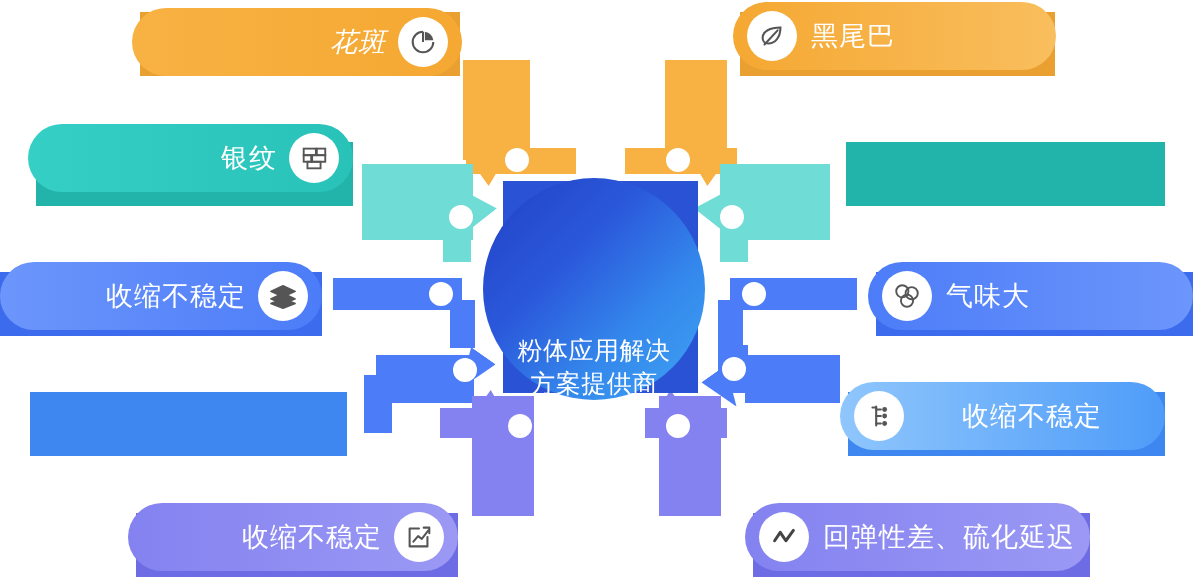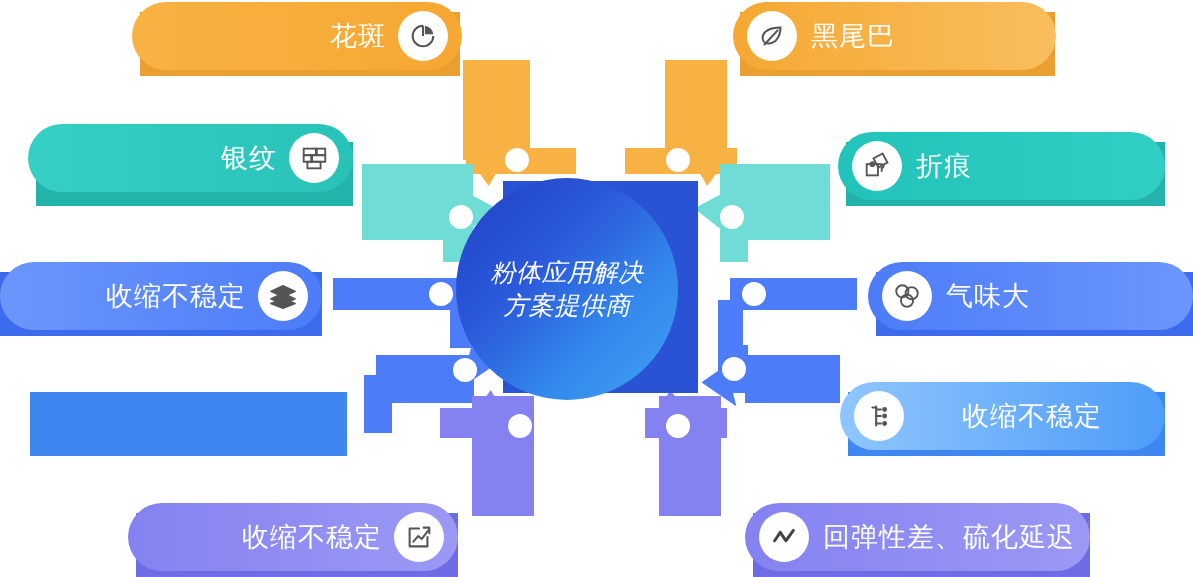--- a/index.html
+++ b/index.html
@@ -97,32 +97,31 @@
     position: absolute;
     left: 503px;
     top: 181px;
     width: 195px;
     height: 212px;
     background: #2953D4;
     z-index: 5;
   }
   #center-circle {
     position: absolute;
-    left: 456px;
+    left: 483px;
     top: 178px;
     width: 222px;
     height: 222px;
     border-radius: 50%;
     background: linear-gradient(135deg, #2140C4 0%, #2B59DB 38%, #3488EC 68%, #3FA3F2 100%);
     z-index: 6;
     display: flex;
-    align-items: center;
+    align-items: flex-end;
     justify-content: center;
     text-align: center;
-    font-style: italic;
   }
   #center-text {
     color: #ffffff;
     font-size: 25px;
     line-height: 1.32;
     letter-spacing: 0.5px;
     white-space: pre-line;
   }
 </style>
 </head>
@@ -215,21 +214,21 @@
   <div class="pill-backdrop" style="left:740px; top:12px; width:315px; height:64px; background:#E9A031;"></div>
   <div class="pill-backdrop" style="left:36px; top:142px; width:317px; height:64px; background:#22B3AB;"></div>
   <div class="pill-backdrop" style="left:846px; top:142px; width:319px; height:64px; background:#22B3AB;"></div>
   <div class="pill-backdrop" style="left:0px; top:272px; width:322px; height:64px; background:#3D6BEE;"></div>
   <div class="pill-backdrop" style="left:876px; top:272px; width:317px; height:64px; background:#3D6BEE;"></div>
   <div class="pill-backdrop" style="left:30px; top:392px; width:317px; height:64px; background:#3E86F0;"></div>
   <div class="pill-backdrop" style="left:848px; top:392px; width:317px; height:64px; background:#3E86F0;"></div>
   <div class="pill-backdrop" style="left:136px; top:513px; width:322px; height:64px; background:#6E6CE4;"></div>
   <div class="pill-backdrop" style="left:753px; top:513px; width:337px; height:64px; background:#6E6CE4;"></div>
 
-  <div class="pill left" style="left:132px; top:2px; width:330px; background:linear-gradient(90deg,#F8B243 0%,#F5A832 100%);">
+  <div class="pill left" style="left:132px; top:8px; width:330px; background:linear-gradient(90deg,#F8B243 0%,#F5A832 100%);font-style:italic;">
     <span class="pill-label">花斑</span>
     <span class="pill-icon">
       <svg viewBox="0 0 32 32" fill="none" stroke="#555" stroke-width="2.2">
         <path d="M16 5 A11 11 0 1 0 27 16"></path>
         <path d="M18 5 A11 11 0 0 1 27 14 L18 14 Z" fill="#555" stroke="none"></path>
         <line x1="16" y1="16" x2="16" y2="5"></line>
       </svg>
     </span>
   </div>
 
@@ -249,31 +248,20 @@
       <svg viewBox="0 0 32 32" fill="none" stroke="#555" stroke-width="2">
         <rect x="5" y="6" width="13" height="7"></rect>
         <rect x="19" y="6" width="9" height="7"></rect>
         <rect x="5" y="13" width="8" height="7"></rect>
         <rect x="14" y="13" width="14" height="7"></rect>
         <rect x="9" y="20" width="14" height="7"></rect>
       </svg>
     </span>
   </div>
 
-  <div class="pill right" style="left:838px; top:132px; width:327px; background:linear-gradient(90deg,#22C3BA 0%,#31CEC5 100%);">
-    <span class="pill-icon">
-      <svg viewBox="0 0 32 32" fill="none" stroke="#555" stroke-width="2">
-        <rect x="5" y="14" width="12" height="12"></rect>
-        <path d="M17 14 h4 a2 2 0 1 1 0 4 v4"></path>
-        <rect x="14" y="5" width="11" height="11" transform="rotate(-28 19 10)"></rect>
-        <circle cx="11" cy="14" r="2"></circle>
-      </svg>
-    </span>
-    <span class="pill-label">折痕</span>
-  </div>
 
   <div class="pill left" style="left:0px; top:262px; width:322px; background:linear-gradient(90deg,#6C96FB 0%,#4C7CF8 100%);">
     <span class="pill-label">收缩不稳定</span>
     <span class="pill-icon">
       <svg viewBox="0 0 32 32" fill="#555" stroke="#555" stroke-width="1.6" stroke-linejoin="round">
         <polygon points="16,5 29,11 16,17 3,11"></polygon>
         <polygon points="16,13 29,19 16,25 3,19" fill="#555"></polygon>
         <polygon points="16,19 29,24 16,29 3,24" fill="#555"></polygon>
       </svg>
     </span>

